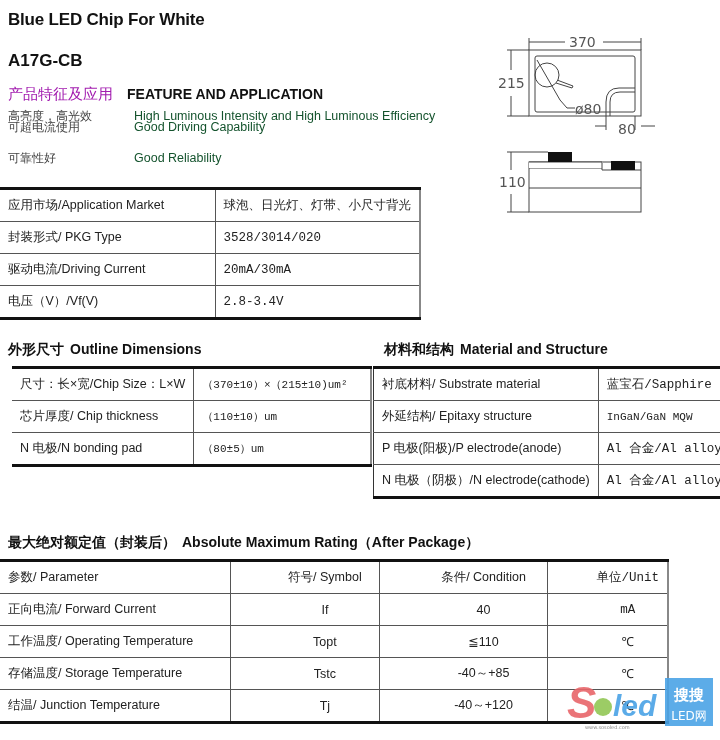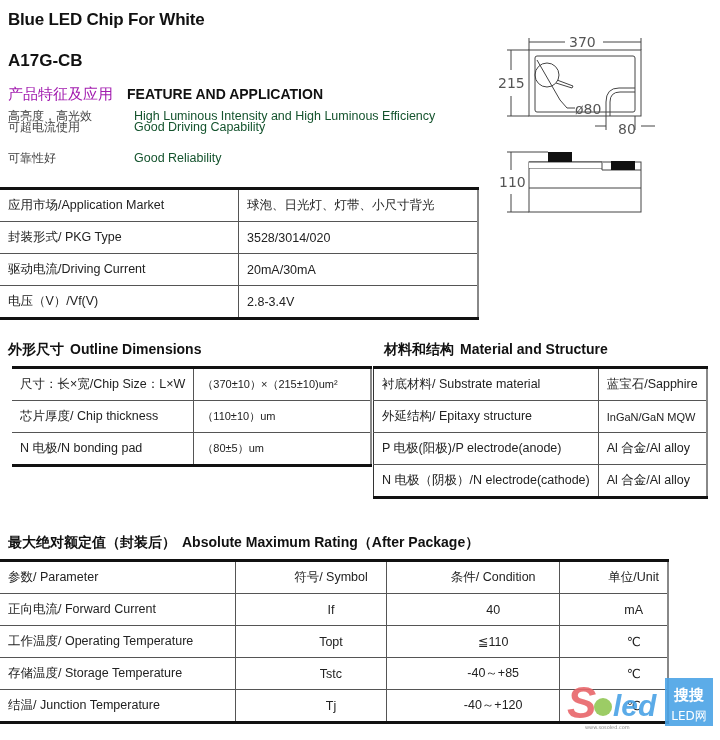--- a/index.html
+++ b/index.html
@@ -13,21 +13,21 @@
   .feat-head .en { font-weight:bold; font-size:14px; margin-left:14px;margin-top:34px; }
   .feat-row { left:8px; font-size:12.5px; }
   .feat-row .cn { display:inline-block; width:126px; color:#444; font-family:"DejaVu Sans",sans-serif; font-size:12px; }
   .feat-row .en { color:#14532d; }
 
   table.spec { position:absolute; border-collapse:collapse; font-size:12.5px; }
   table.spec td { border:1px solid #555; padding:0 8px; height:31px; color:#222; white-space:nowrap; }
   table.spec tr:first-child td { border-top:3px solid #111; }
   table.spec tr:last-child td { border-bottom:3px solid #111; }
   table.spec td:first-child { border-left:none; }
-  table.spec td:last-child { border-right:2px solid #888; }
+  table.spec td:last-child { border-right:2px solid #888;font-family:Liberation Mono, monospace; }
   .cn-txt { font-family:"DejaVu Sans",sans-serif; color:#444; }
   .small { font-size:11px; }
 
   .sec-head { font-size:14px; font-weight:bold; }
   .sec-head .cn { font-family:"DejaVu Sans",sans-serif; font-weight:bold; margin-right:6px; }
 
   table.rating td.c { text-align:center;padding-left:48px; }
   .watermark { left:565px; top:672px; width:150px; height:60px; }
 </style>
 </head>
@@ -95,21 +95,21 @@
   <rect x="116" y="131" width="24" height="9" fill="#111"></rect>
   <g font-family="DejaVu Sans, sans-serif" font-size="14" fill="#555">
     <text x="74" y="17">370</text>
     <text x="3" y="58">215</text>
     <text x="80" y="84">ø80</text>
     <text x="123" y="104">80</text>
     <text x="4" y="157">110</text>
   </g>
 </svg>
 
-<table class="spec" style="left:0;top:187px;width:479px">
+<table class="spec" style="left:0;top:187px;width:421px">
   <tbody>
       <tr>
     <td style="width:222px">应用市场/Application Market</td>
     <td class="cn-txt">球泡、日光灯、灯带、小尺寸背光</td>
   </tr>
   <tr>
     <td>封装形式/ PKG Type</td>
     <td>3528/3014/020</td>
   </tr>
   <tr>

